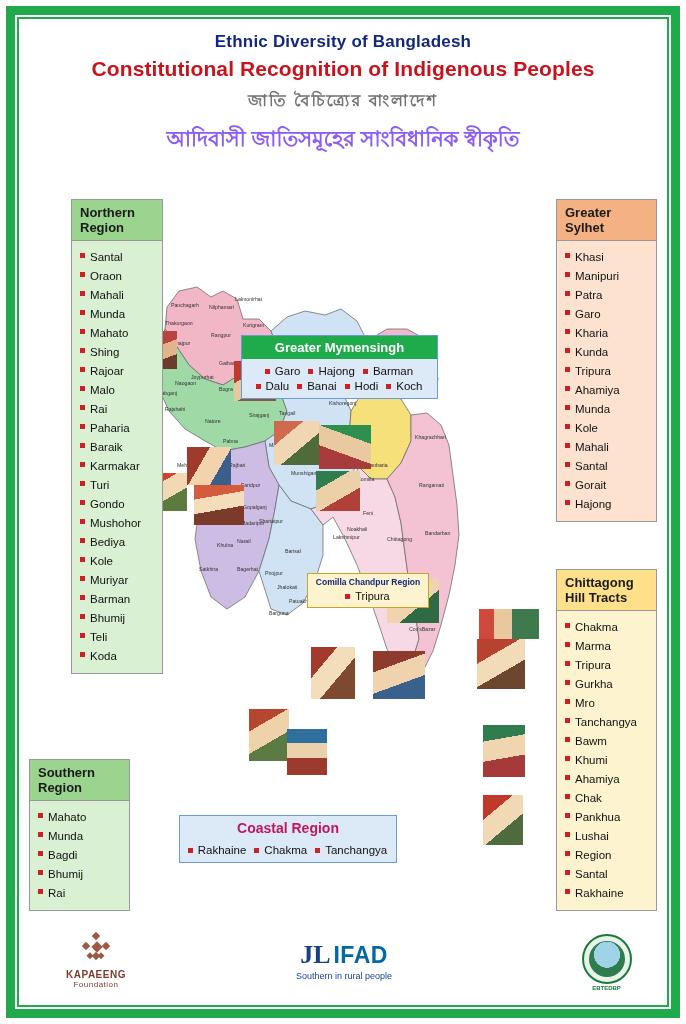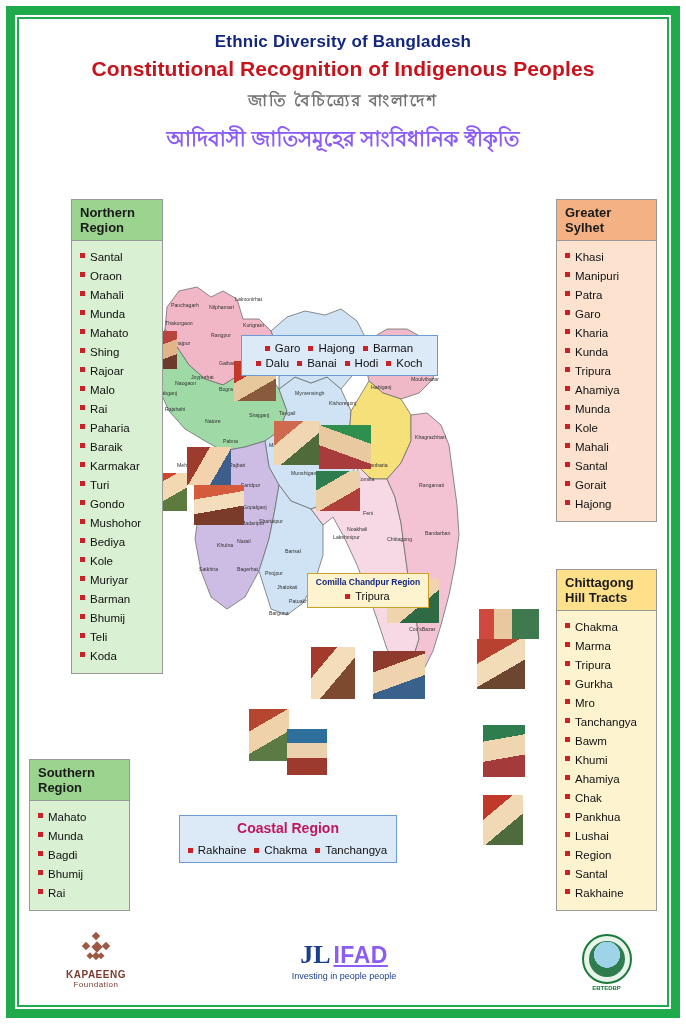--- a/index.html
+++ b/index.html
@@ -277,24 +277,23 @@
   .ifad-mark {
     font-size: 26px;
     font-weight: bold;
     color: #1b3f8b;
     line-height: 26px;
     font-family: "Liberation Serif", serif;
   }
   .ifad-name {
     font-size: 23px;
     font-weight: bold;
-    color: #8b5cf6;
+    color: #0369a1;
     letter-spacing: .5px;
     line-height: 24px;
-    text-decoration: underline;
   }
   .ifad-tag {
     font-size: 9px;
     color: #1b3f8b;
     margin-top: 3px;
   }
   .seal {
     width: 46px;
     height: 46px;
     margin: 0 auto;
@@ -540,20 +539,21 @@
           <div class="lb-item">Chak</div>
           <div class="lb-item">Pankhua</div>
           <div class="lb-item">Lushai</div>
           <div class="lb-item">Region</div>
           <div class="lb-item">Santal</div>
           <div class="lb-item">Rakhaine</div>
         </div>
       </div>
 
       <div class="inline-box" id="box-mymensingh">
+        <div class="ib-head">Greater Mymensingh</div>
         <div class="ib-rows">
           <div class="ib-row">
             <span class="ib-item">Garo</span>
             <span class="ib-item">Hajong</span>
             <span class="ib-item">Barman</span>
           </div>
           <div class="ib-row">
             <span class="ib-item">Dalu</span>
             <span class="ib-item">Banai</span>
             <span class="ib-item">Hodi</span>
@@ -602,21 +602,21 @@
         </div>
         <div class="kap-name">KAPAEENG</div>
         <div class="kap-sub">Foundation</div>
       </div>
 
       <div class="logo" id="logo-ifad">
         <div class="ifad-row">
           <span class="ifad-mark">JL</span>
           <span class="ifad-name">IFAD</span>
         </div>
-        <div class="ifad-tag">Investing in people people</div>
+        <div class="ifad-tag">Southern in rural people</div>
       </div>
 
       <div class="logo" id="logo-edtedbp">
         <div class="seal">
           <div class="seal-inner"></div>
         </div>
         <div class="seal-label">EBTEDBP</div>
       </div>
     </div>
 

